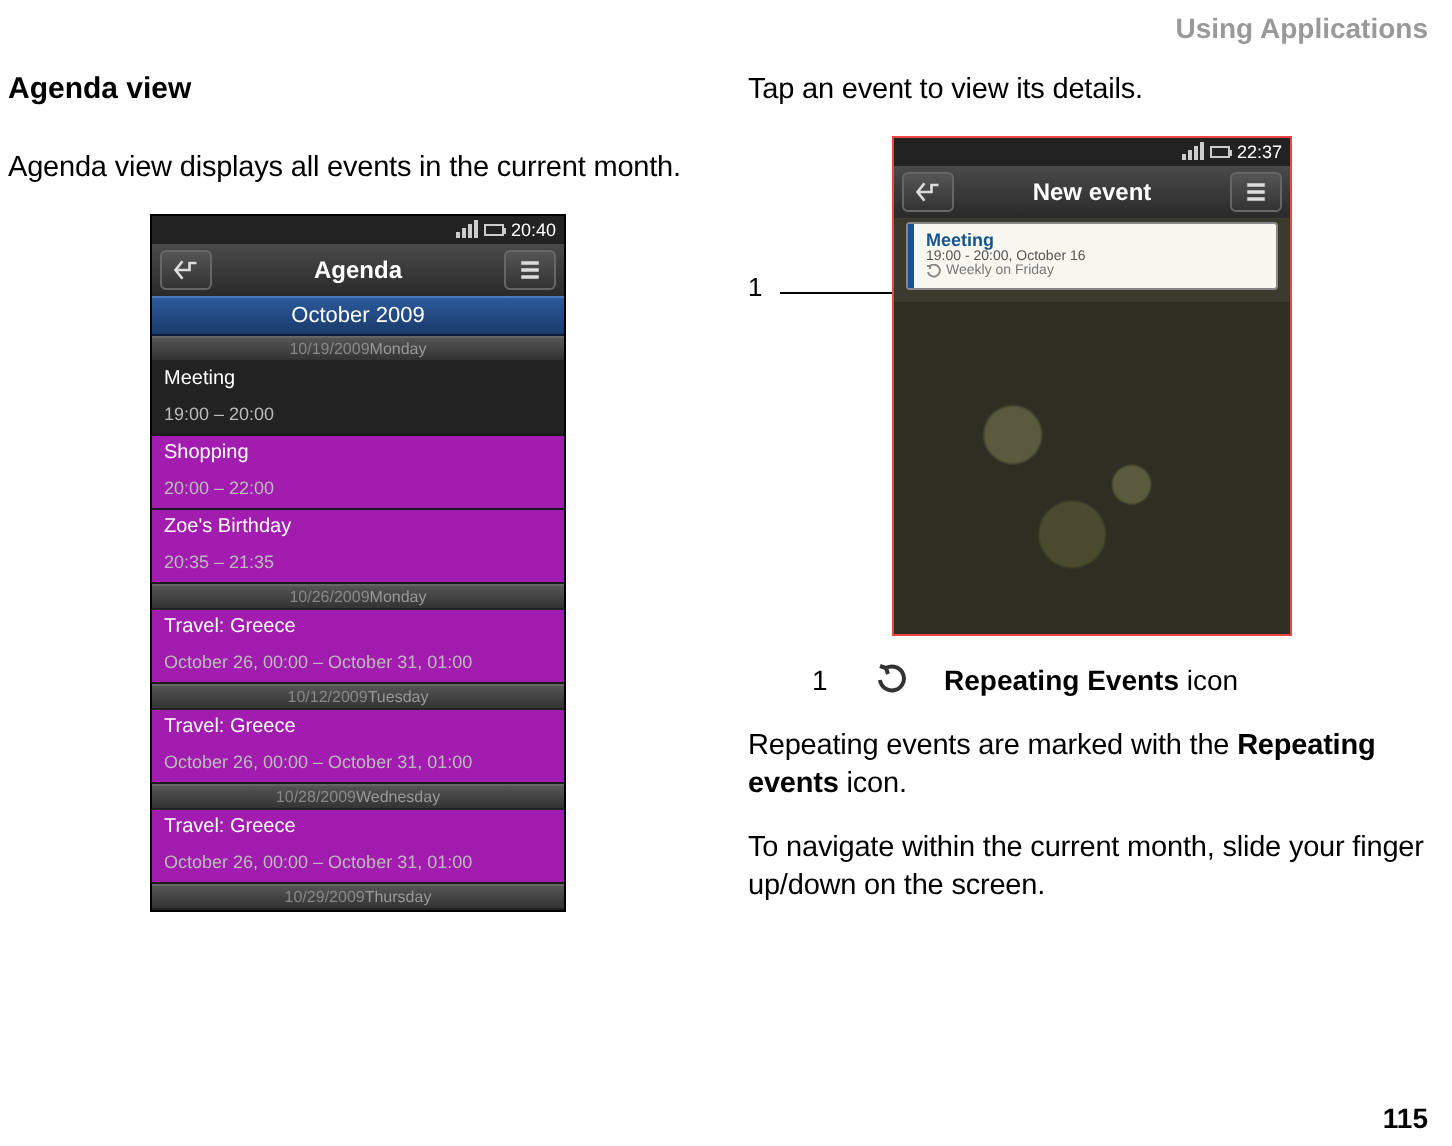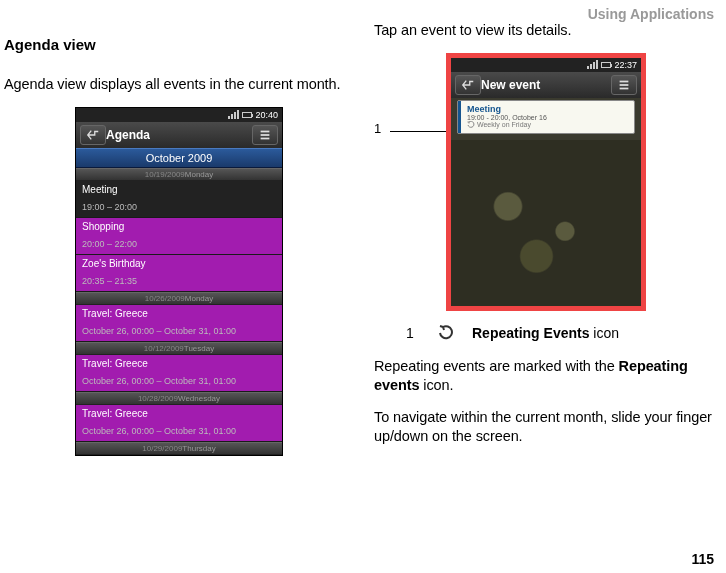--- a/index.html
+++ b/index.html
@@ -28,21 +28,21 @@
   }
   .col-left {
     position: absolute;
     left: 4px;
     top: 36px;
     width: 350px;
   }
   .col-right {
     position: absolute;
     left: 374px;
-    top: 21px;
+    top: 36px;
     width: 346px;
   }
   h3.section {
     font-size: 15px;
     font-weight: bold;
     margin-bottom: 22px;
     font-family: Arial, sans-serif;
   }
   p.body {
     font-size: 14.5px;
@@ -99,21 +99,21 @@
     display: flex;
     align-items: center;
     justify-content: center;
   }
   .tb-btn svg { width: 14px; height: 14px; }
   .tb-title {
     color: #fff;
     font-size: 12px;
     font-weight: bold;
     flex: 1;
-    text-align: left;
+    text-align: center;
   }
   .monthbar {
     background: linear-gradient(#2b5a9b,#1a3a6b);
     color: #fff;
     font-size: 11px;
     text-align: center;
     padding: 3px 0;
     border-top: 1px solid #4a7ac0;
     border-bottom: 1px solid #0a1a3b;
   }
@@ -153,21 +153,21 @@
   .callout-line {
     position: absolute;
     top: 78px;
     left: 16px;
     width: 63px;
     height: 1px;
     background: #000;
   }
   .phone2 {
     width: 200px;
-    border: 5px solid #ef4444;
+    border: 1px solid #ef4444;
     background: #3a3a2e;
     position: relative;
     margin-left: 42px;
   }
   .phone2 .bg {
     position: absolute;
     top: 40px; left: 0; right: 0; bottom: 0;
     background:
       radial-gradient(circle at 30% 40%, #5a5a3e 8%, transparent 9%),
       radial-gradient(circle at 60% 55%, #5a5a3e 6%, transparent 7%),

